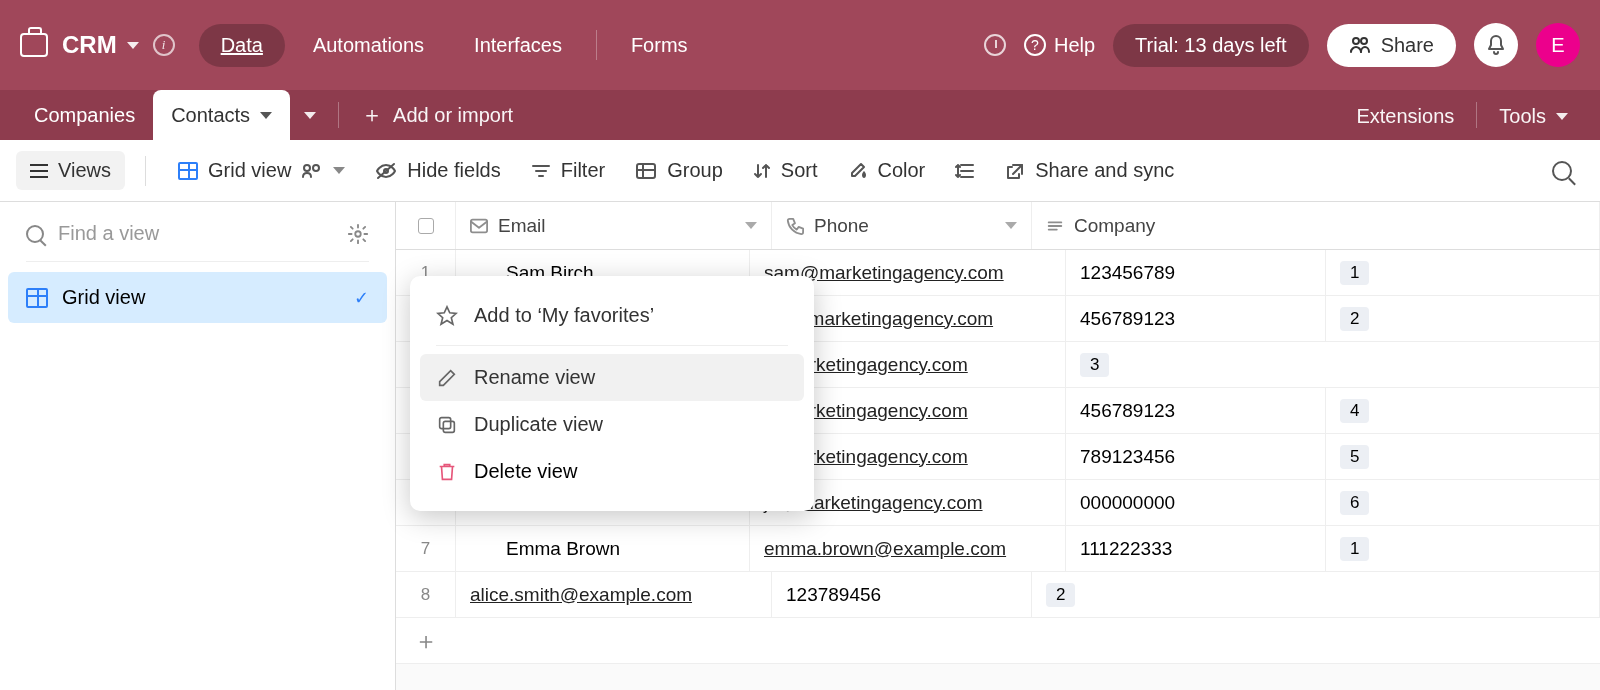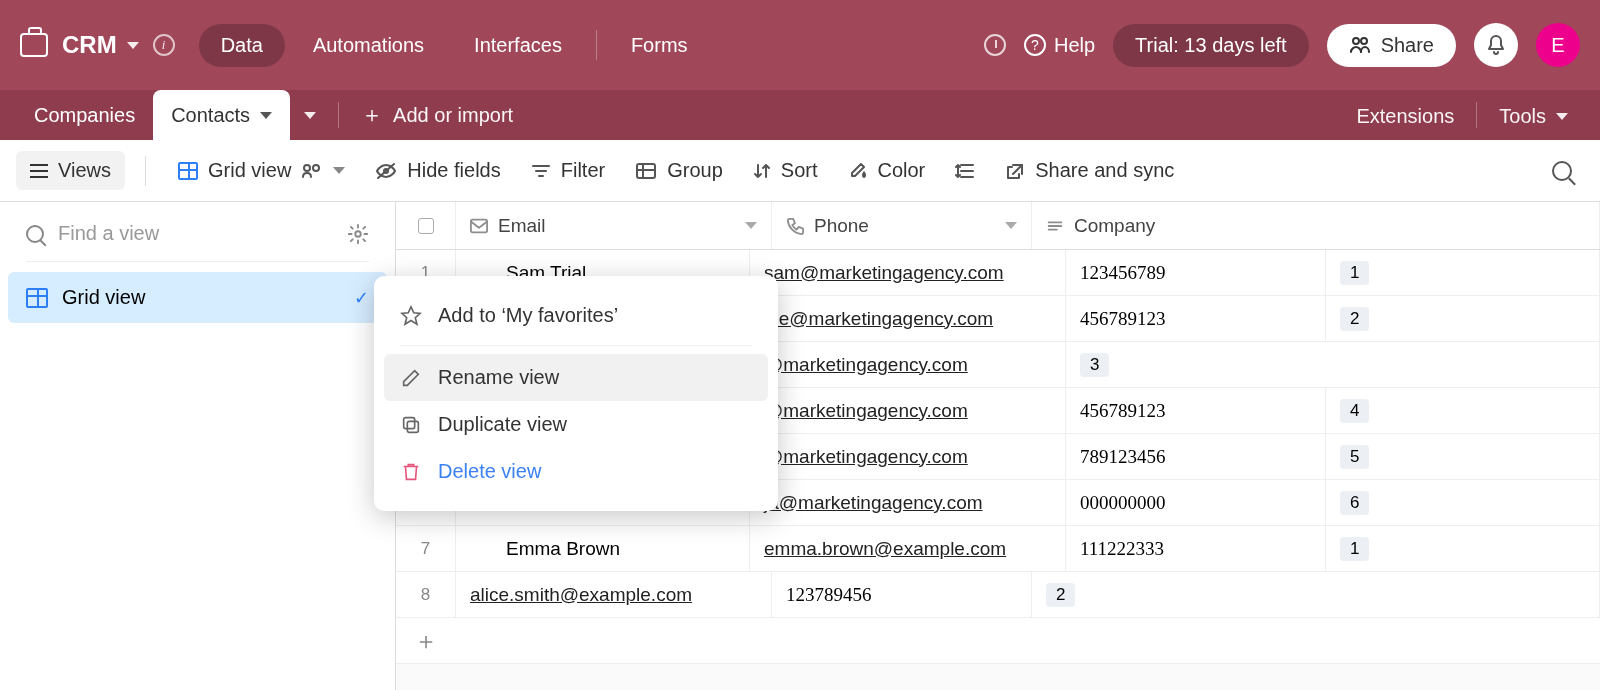--- a/index.html
+++ b/index.html
@@ -8,21 +8,21 @@
 
 .header { background: #a0475a; height: 90px; display: flex; align-items: center; padding: 0 20px; color: #fff; }
 .hdr-left { display: flex; align-items: center; gap: 14px; }
 .briefcase-icon { width: 28px; height: 24px; border: 2.5px solid #fff; border-radius: 4px; position: relative; }
 .briefcase-icon::before { content: ""; position: absolute; top: -8px; left: 6px; width: 10px; height: 6px; border: 2.5px solid #fff; border-bottom: none; border-radius: 3px 3px 0 0; }
 .app-title { font-size: 24px; font-weight: 700; display: flex; align-items: center; gap: 10px; }
 .chev-down { width: 0; height: 0; border-left: 6px solid transparent; border-right: 6px solid transparent; border-top: 7px solid #fff; opacity: 0.9; }
 .info-icon { width: 22px; height: 22px; border: 2px solid rgba(255,255,255,0.8); border-radius: 50%; display: flex; align-items: center; justify-content: center; font-size: 13px; font-style: italic; font-family: serif; opacity: 0.85; }
 .nav-tabs { display: flex; align-items: center; gap: 6px; margin-left: 24px; }
 .nav-tab { padding: 10px 22px; border-radius: 24px; font-size: 20px; color: #fff; cursor: pointer; }
-.nav-tab.active { background: rgba(0,0,0,0.22); }
+.nav-tab.active { background: rgba(0,0,0,0.22); text-decoration: underline; }
 .nav-sep { width: 1px; height: 30px; background: rgba(255,255,255,0.3); margin: 0 6px; }
 .hdr-right { margin-left: auto; display: flex; align-items: center; gap: 18px; }
 .history-icon { width: 22px; height: 22px; border: 2px solid rgba(255,255,255,0.85); border-radius: 50%; position: relative; opacity: 0.9;}
 .history-icon::after { content: ""; position: absolute; left: 9px; top: 4px; width: 2px; height: 8px; background: rgba(255,255,255,0.85); }
 .help-btn { display: flex; align-items: center; gap: 8px; font-size: 20px; color: #fff; cursor: pointer; }
 .qmark-icon { width: 22px; height: 22px; border: 2px solid #fff; border-radius: 50%; display: flex; align-items: center; justify-content: center; font-size: 14px; }
 .trial-pill { background: rgba(0,0,0,0.22); padding: 10px 22px; border-radius: 24px; font-size: 20px; color: #fff; }
 .share-btn { background: #fff; color: #333; padding: 10px 22px; border-radius: 24px; display: flex; align-items: center; gap: 10px; font-size: 20px; cursor: pointer; }
 .people-icon svg { display: block; }
 .bell-btn { width: 44px; height: 44px; border-radius: 50%; background: #fff; display: flex; align-items: center; justify-content: center; cursor: pointer; }
@@ -85,32 +85,32 @@
 .col-phone { width: 260px; }
 .col-company { flex: 1; min-width: 200px; }
 .field-icon { width: 18px; height: 18px; opacity: 0.6; }
 
 .grid-row { display: flex; height: 46px; border-bottom: 1px solid #eee; font-size: 19px; align-items: stretch; }
 .cell-handle { width: 60px; display: flex; align-items: center; justify-content: center; color: #888; font-size: 17px; border-right: 1px solid #eee; }
 .cell { display: flex; align-items: center; padding: 0 14px; border-right: 1px solid #eee; }
 .cell-name { width: 294px; padding-left: 50px; }
 .cell-email { width: 316px; }
 .cell-email span { text-decoration: underline; color: #222; }
-.cell-phone { width: 260px; font-family: Liberation Serif, serif; }
+.cell-phone { width: 260px; }
 .cell-company { flex: 1; }
 .tag { background: #eceff4; border-radius: 4px; padding: 2px 10px; font-size: 17px; }
 .add-row { display: flex; align-items: center; height: 46px; border-bottom: 1px solid #eee; }
 .add-row .plus { width: 60px; text-align: center; font-size: 24px; color: #888; }
 .filler-row { height: 40px; border-bottom: 1px solid #eee; background: #fafafa; }
 
 
-.ctx-menu { position: absolute; left: 374px; top: 276px; width: 404px; background: #fff; border-radius: 10px; box-shadow: 0 6px 28px rgba(0,0,0,0.22); padding: 16px 10px; z-index: 50; }
+.ctx-menu { position: absolute; left: 410px; top: 276px; width: 404px; background: #fff; border-radius: 10px; box-shadow: 0 6px 28px rgba(0,0,0,0.22); padding: 16px 10px; z-index: 50; }
 .ctx-item { display: flex; align-items: center; gap: 16px; padding: 12px 16px; border-radius: 6px; font-size: 20px; cursor: pointer; color: #333; }
 .ctx-item.hover { background: #f1f1f1; }
-.ctx-item.danger span { color: #3b82f6; }
+.ctx-item.danger span { color: #000000; }
 .ctx-item.danger svg { stroke: #e6567a; }
 .ctx-sep { border: none; border-top: 1px solid #eee; margin: 6px 16px 8px; }
 .ctx-icon { width: 22px; height: 22px; stroke: #666; fill: none; stroke-width: 1.8; }
 
 svg.icon { stroke: currentColor; fill: none; stroke-width: 2; stroke-linecap: round; stroke-linejoin: round; }
 </style>
 </head>
 <body>
 
 <div class="header">
@@ -310,21 +310,21 @@
             <line x1="3" y1="4" x2="17" y2="4"></line>
             <line x1="3" y1="8" x2="17" y2="8"></line>
             <line x1="3" y1="12" x2="12" y2="12"></line>
           </svg>
         <span>Company</span>
       </div>
     </div>
     <div id="rows-container">
         <div class="grid-row">
           <div class="cell-handle">1</div>
-          <div class="cell cell-name">Sam Trial</div>
+          <div class="cell cell-name">Sam Birch</div>
           <div class="cell cell-email">
             <span>sam@marketingagency.com</span>
           </div>
           <div class="cell cell-phone">123456789</div>
           <div class="cell cell-company">
             <span class="tag">1</span>
           </div>
         </div>
         <div class="grid-row">
           <div class="cell-handle">2</div>

